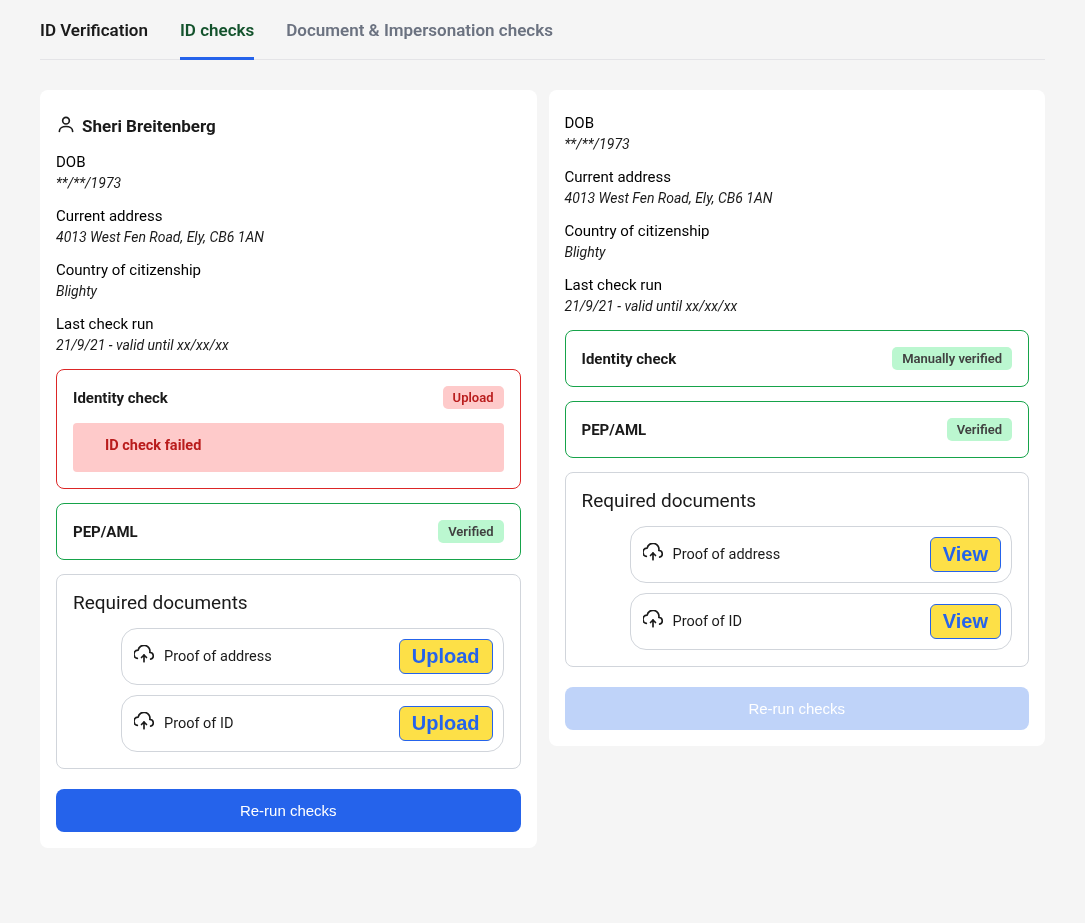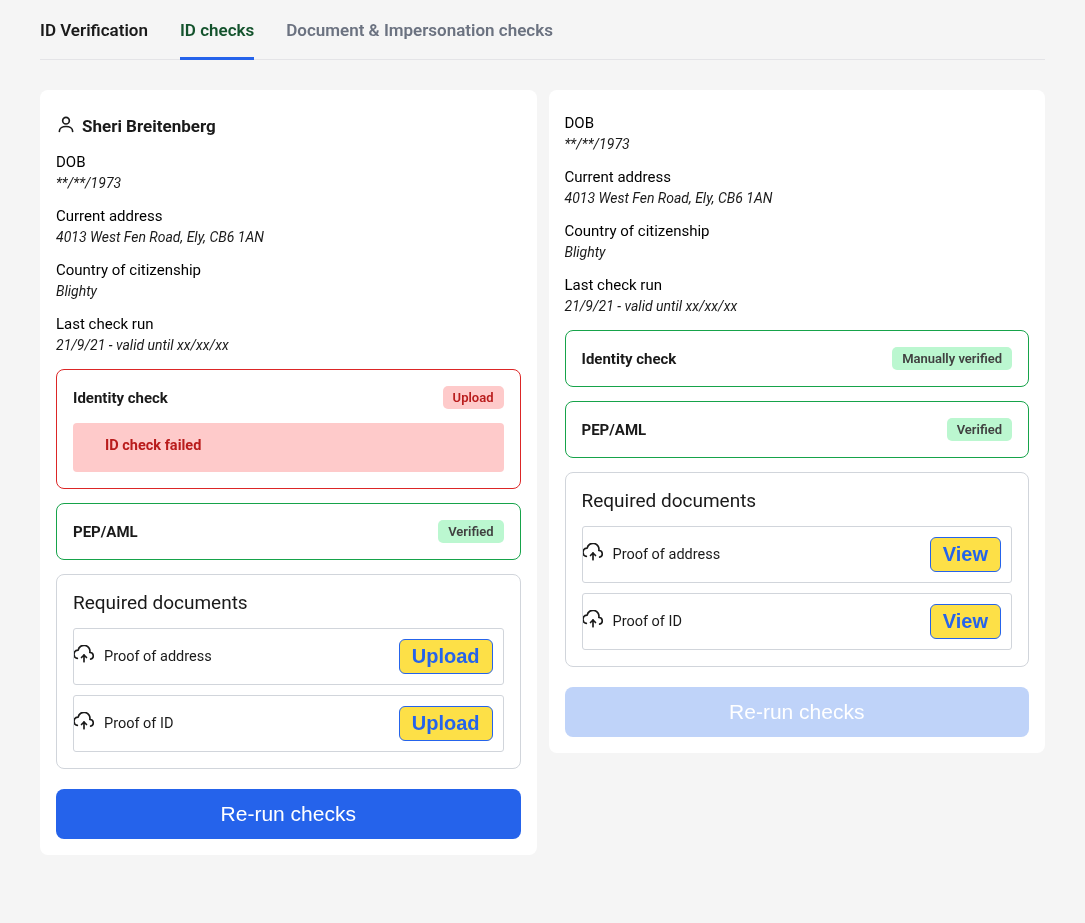--- a/index.html
+++ b/index.html
@@ -151,23 +151,24 @@
     }
     .docs-title {
       font-size: 19px;
       font-weight: 400;
       margin-bottom: 14px;
     }
     .doc-row {
       display: flex;
       align-items: center;
       border: 1px solid #d1d5db;
-      border-radius: 3px;
-      padding: 10px 10px 10px 0;
+      border-radius: 16px;
+      padding: 10px 10px 10px 12px;
       margin-bottom: 10px;
+      margin-left: 48px;
     }
     .doc-row:last-child {
       margin-bottom: 0;
     }
     .doc-row .upload-icon {
       margin-right: 10px;
       flex-shrink: 0;
     }
     .doc-row .upload-icon svg {
       width: 20px;
@@ -186,21 +187,21 @@
       font-size: 20px;
       border-radius: 6px;
       padding: 5px 12px;
       cursor: pointer;
     }
     .primary-btn {
       width: 100%;
       border: none;
       border-radius: 8px;
       padding: 13px 0;
-      font-size: 21px;
+      font-size: 15px;
       font-weight: 500;
       color: #fff;
       cursor: pointer;
     }
     .primary-btn.active {
       background: #2563eb;
     }
     .primary-btn.disabled {
       background: #bfd3f9;
       cursor: default;

